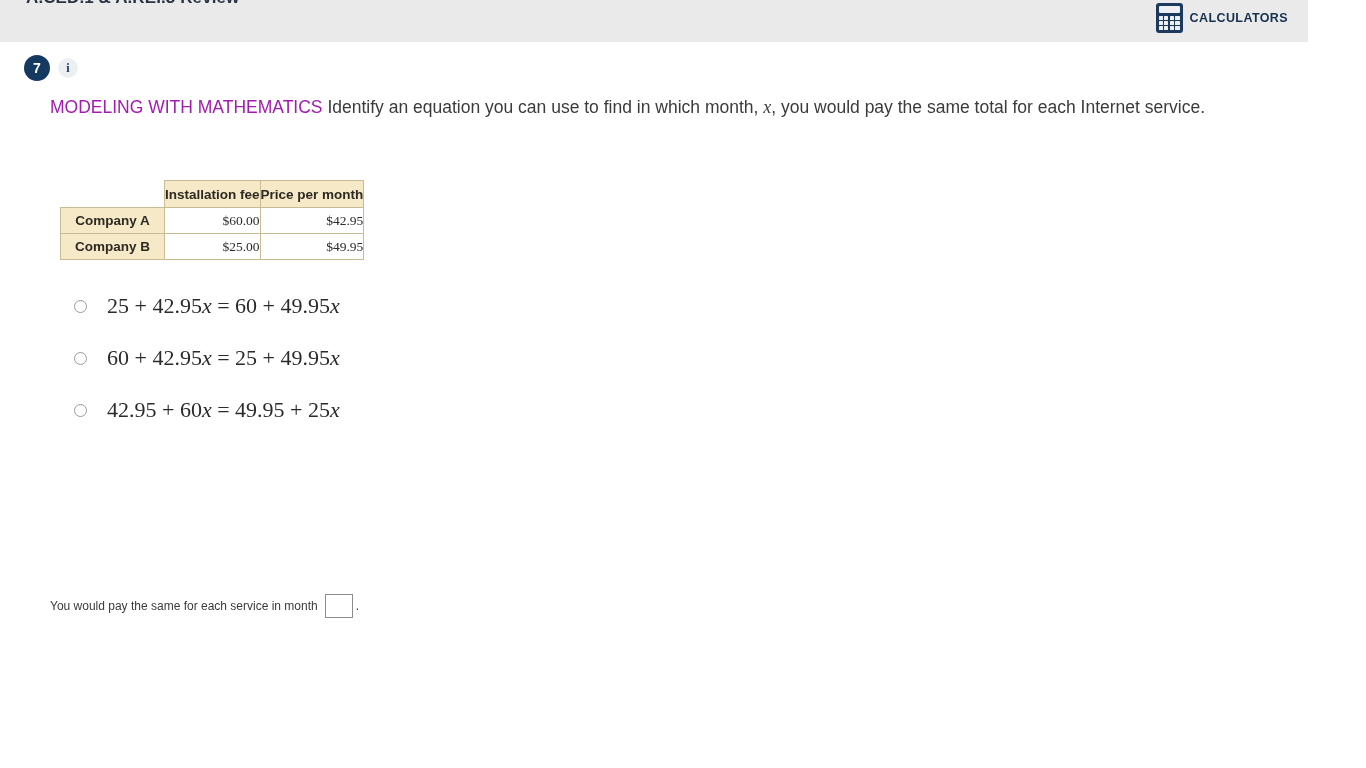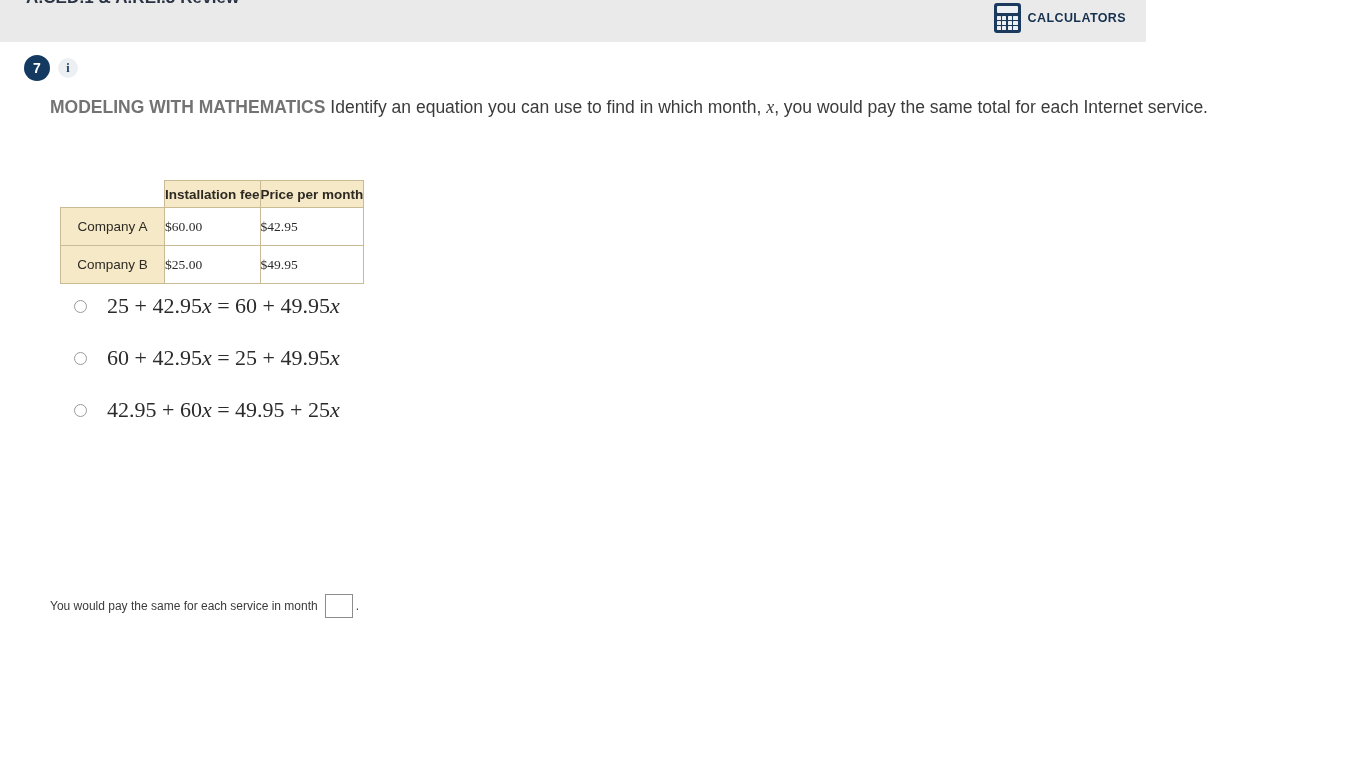--- a/index.html
+++ b/index.html
@@ -7,21 +7,21 @@
     margin: 0; padding: 0;
     width: 1366px; height: 768px;
     background: #ffffff;
     font-family: "Liberation Sans", sans-serif;
     overflow: hidden;
   }
   #app { position: relative; width: 1366px; height: 768px; background:#fff; }
 
   
   .header {
-    position: absolute; left:0; top:0; width:1146px; height:42px;
+    position: absolute; left:0; top:0; width:1308px; height:42px;
     background:#eaeaea;
   }
   .header-title {
     position:absolute; left:26px; top:-12px;
     font-size:17px; font-weight:bold; color:#2b3445;
     letter-spacing:0.1px; white-space:nowrap;
   }
   .calculators {
     position:absolute; right:20px; top:3px;
     display:flex; align-items:center; gap:7px;
@@ -57,42 +57,42 @@
     background:#edf0f3; color:#1b3c60;
     display:flex; align-items:center; justify-content:center;
     font-size:12px; font-weight:bold; font-family:"Liberation Serif", serif;
   }
 
   
   .prompt {
     position:absolute; left:50px; top:93px; width:1270px;
     font-size:17.5px; line-height:28px; color:#3b3b3b;
   }
-  .prompt .tag { color:#737373; font-weight:bold; }
+  .prompt .tag { color:#a21caf; font-weight:normal; }
   .mvar { font-family:"Liberation Serif", serif; font-style:italic; font-size:18px; }
 
   
   .fig { position:absolute; left:60px; top:180px; }
   .ftable { border-collapse:collapse; font-family:"Liberation Sans", sans-serif; }
   .ftable td, .ftable th { padding:0; }
   .fcorner { width:104px; height:27px; background:#fff; border:none; }
   .fhead {
     background:#f5e9c8; color:#2e2a22;
     font-size:13.5px; font-weight:bold; text-align:center;
     height:27px; border:1px solid #c9bb93;
     padding:0 10px; white-space:nowrap;
   }
   .frowhead {
     background:#f5e9c8; color:#2e2a22;
-    font-size:13.5px; font-weight:normal; text-align:center;
+    font-size:13.5px; font-weight:bold; text-align:center;
     height:26px; border:1px solid #c9bb93; padding:0 8px; white-space:nowrap;
   }
   .fcell {
     background:#fff; color:#2b2b2b; font-size:13.5px;
-    text-align:left; height:38px; border:1px solid #c9bb93;
+    text-align:right; height:26px; border:1px solid #c9bb93;
     font-family:"Liberation Serif", serif;
   }
 
   
   .choices { position:absolute; left:74px; top:280px; }
   .choice { display:flex; align-items:center; height:52px; }
   .radio {
     width:13px; height:13px; border-radius:50%;
     border:1.3px solid #9a9a9a; background:#fff; flex:none;
   }

